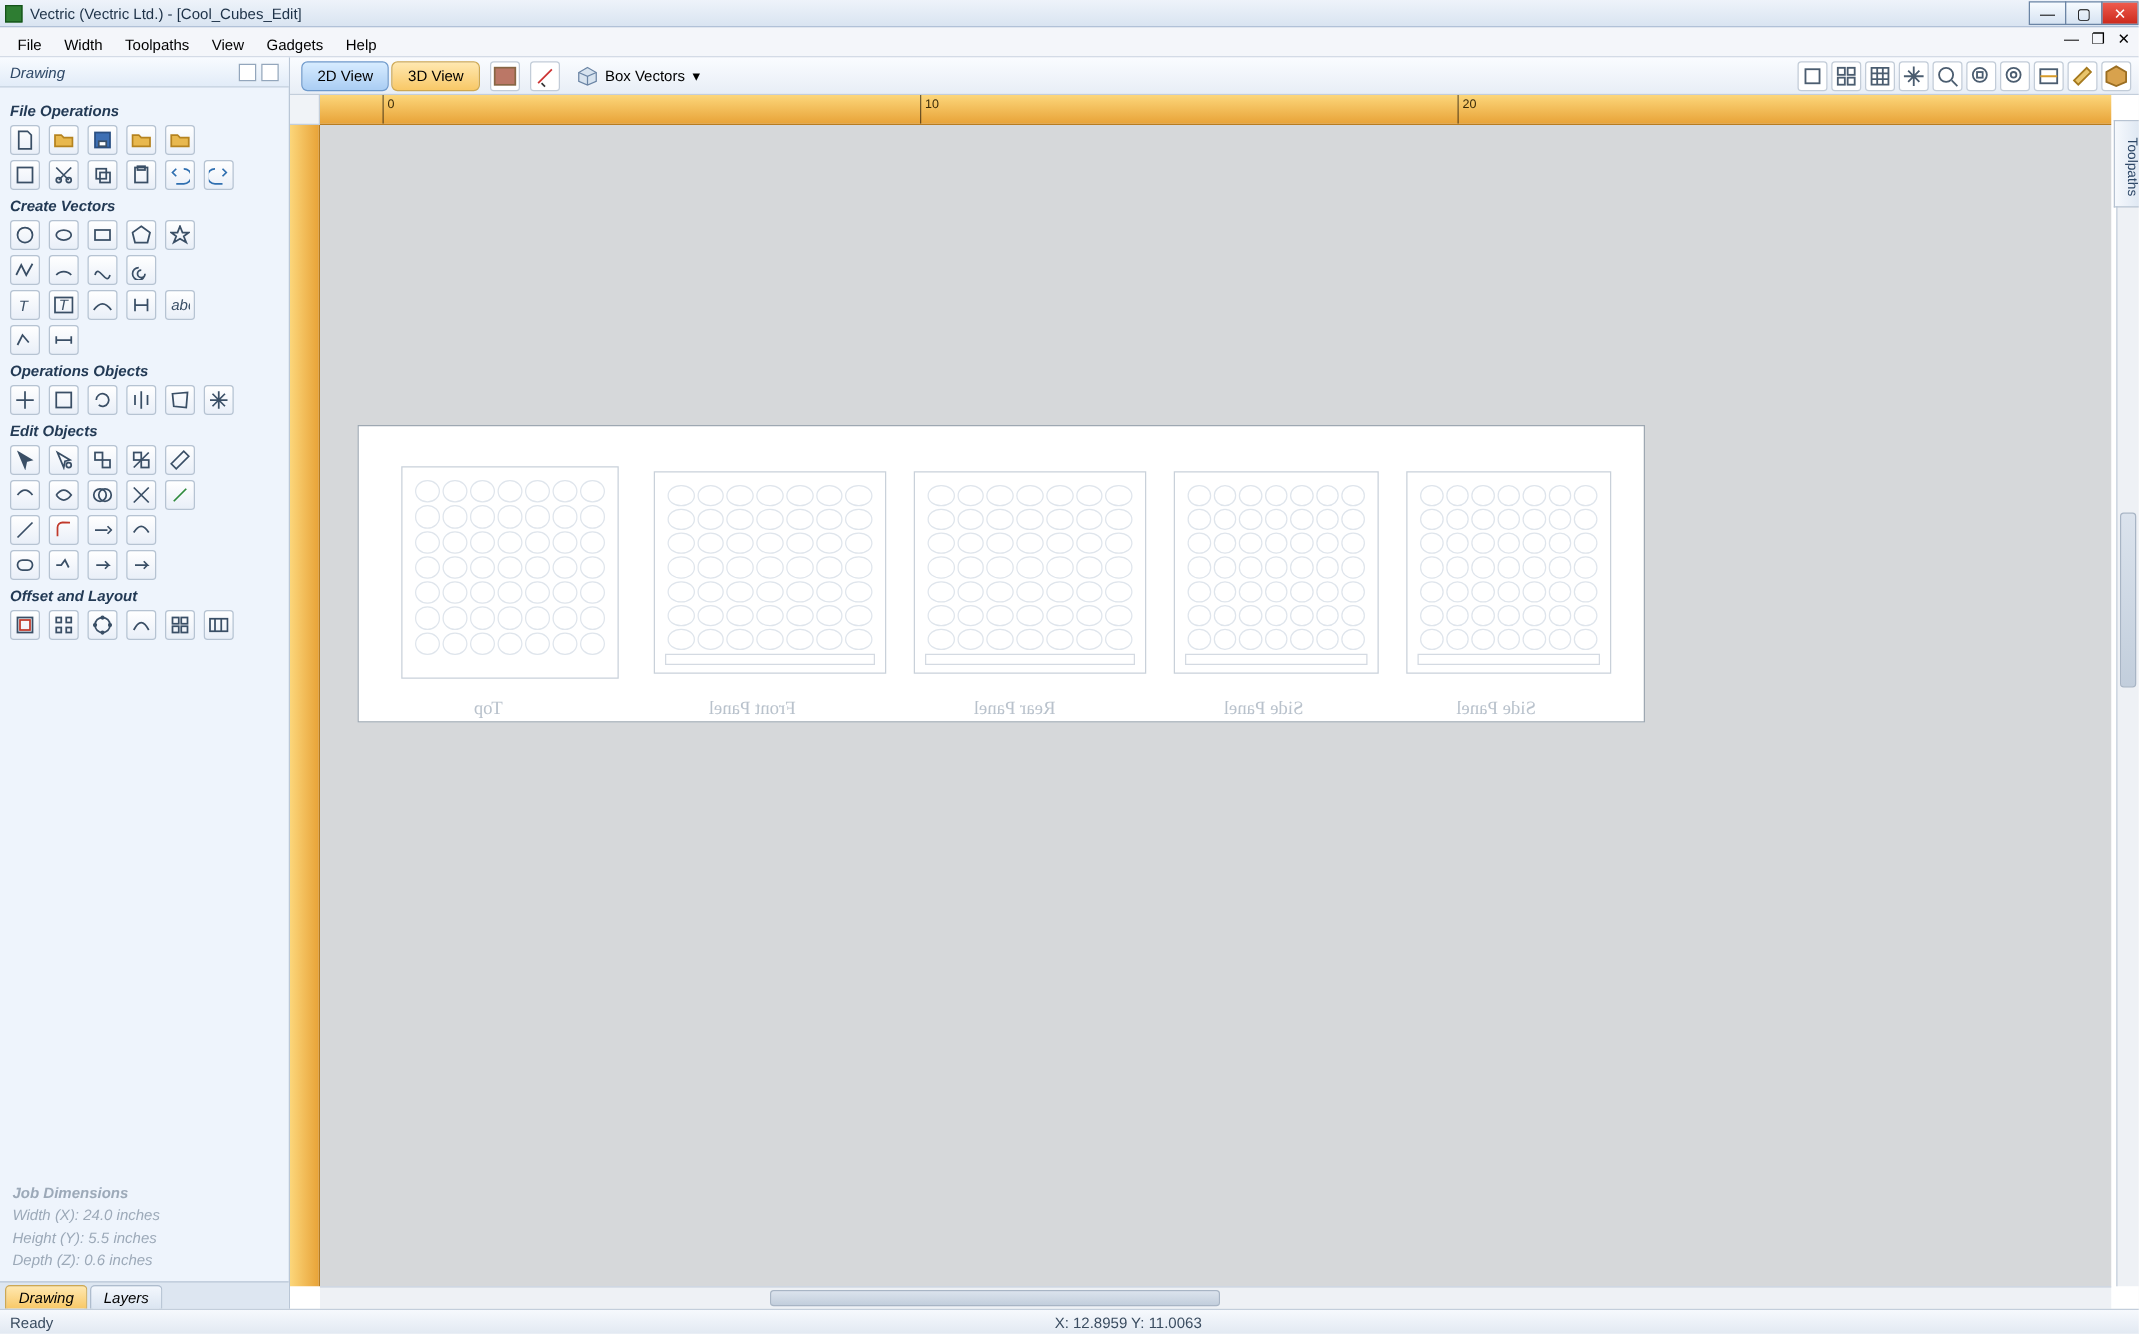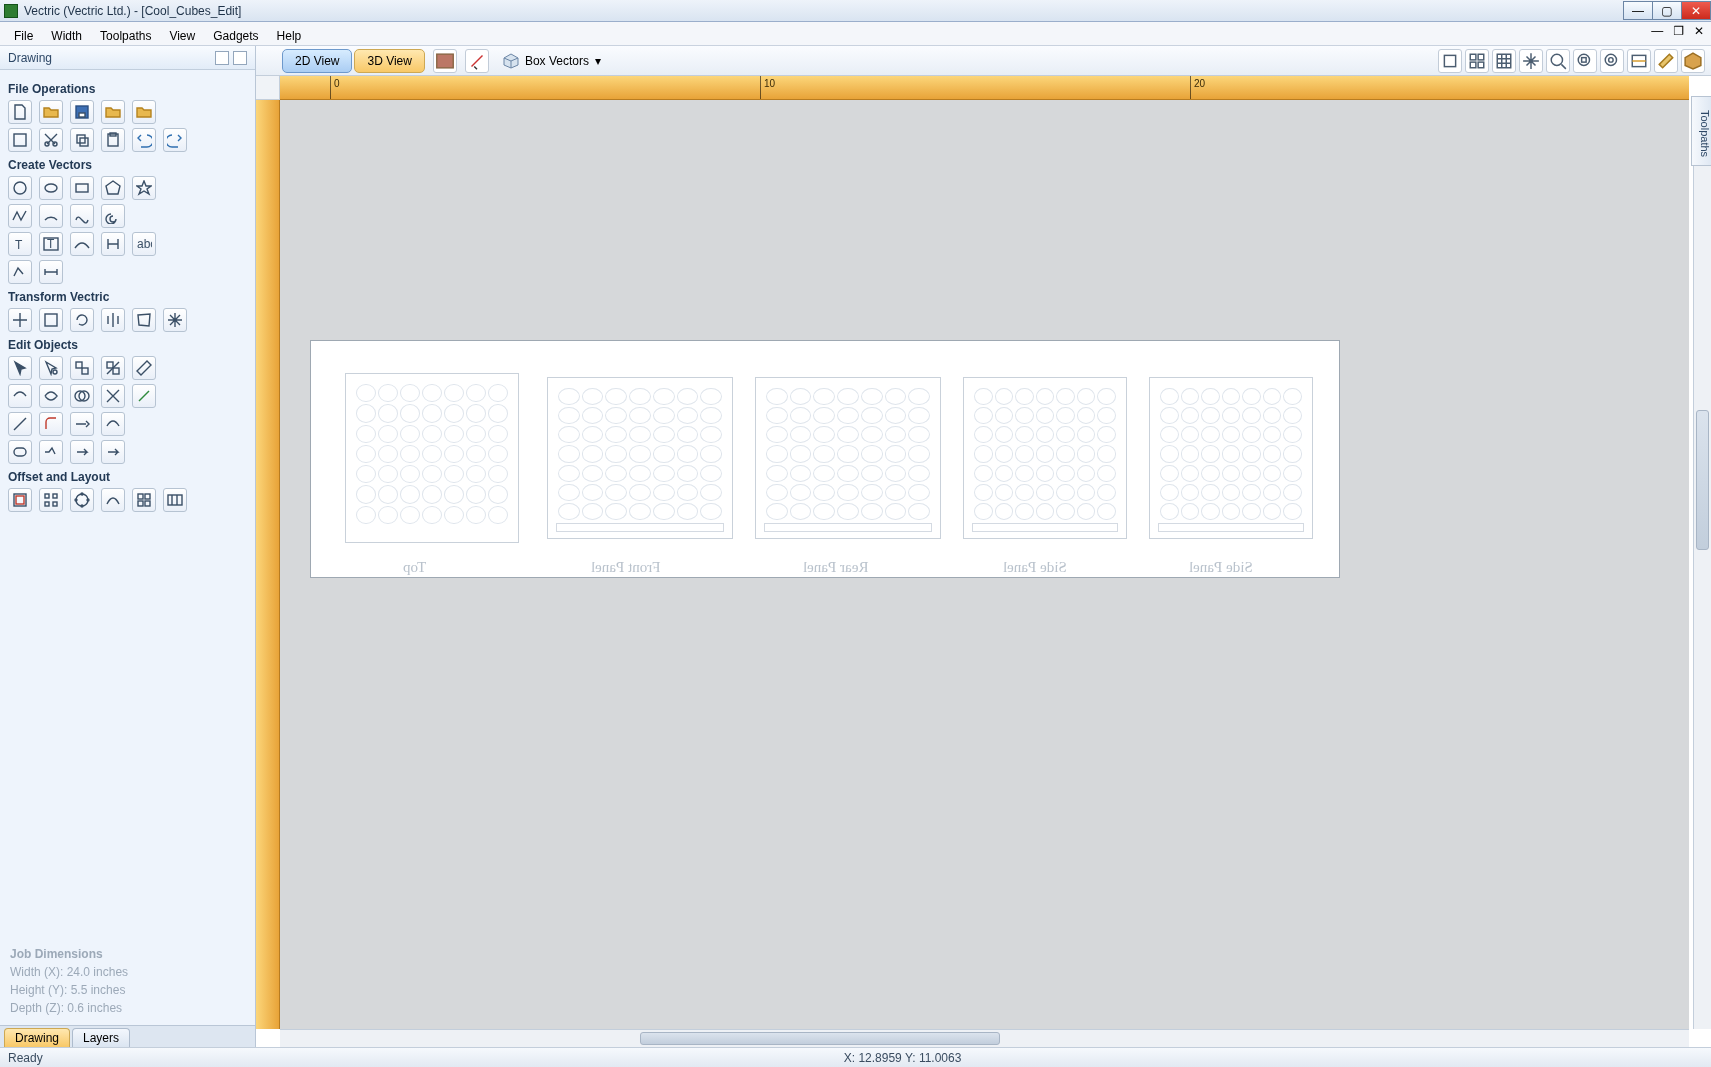--- a/index.html
+++ b/index.html
@@ -12,41 +12,41 @@
 .titlebar .win-ctrls div { width: 30px; height: 19px; border: 1px solid #6b85a5; margin-left: -1px; display: flex; align-items: center; justify-content: center; background: linear-gradient(#f7fbff,#d6e3f2); cursor: default; }
 .titlebar .win-ctrls .close { background: linear-gradient(#ef5b4e,#cc2a1d); color: #fff; }
 
 .menubar { height: 24px; background: #f4f6fa; border-bottom: 1px solid #c9d2df; display: flex; align-items: flex-end; padding: 0 6px; gap: 2px; position: relative; }
 .menubar .menu { padding: 2px 8px; cursor: default; }
 .menubar .doc-ctrls { position: absolute; right: 4px; top: 2px; display: flex; gap: 4px; }
 .menubar .doc-ctrls span { cursor: default; padding: 0 3px; }
 
 .workspace { position: absolute; top: 46px; bottom: 20px; left: 0; right: 0; display: flex; }
 
-.sidebar { width: 256px; background: #eef4fc; border-right: 1px solid #b9c6d6; display: flex; flex-direction: column; }
+.sidebar { width: 232px; background: #eef4fc; border-right: 1px solid #b9c6d6; display: flex; flex-direction: column; font-style: italic; }
 .sidebar .panel-header { height: 24px; background: linear-gradient(#f8fbff,#e2ecf8); border-bottom: 1px solid #c1cedd; display: flex; align-items: center; padding: 0 8px; color: #2d4766; }
 .sidebar .panel-header .pin { margin-left: auto; display: flex; gap: 4px; }
 .sidebar .panel-header .pin span { width: 14px; height: 14px; border: 1px solid #93a6bc; background: #fff; }
 .sidebar .scroll { flex: 1; overflow: auto; padding: 6px 8px 4px; }
 .section-title { font-weight: bold; color: #233a55; margin: 6px 0 4px; }
 .tool-row { display: flex; gap: 7px; margin: 4px 0; }
 .tool-btn { width: 24px; height: 24px; border: 1px solid #b6c3d2; background: linear-gradient(#fff,#e9eff8); border-radius: 3px; display: flex; align-items: center; justify-content: center; cursor: default; }
 .tool-btn svg { width: 16px; height: 16px; stroke: #3a4f66; fill: none; stroke-width: 1.4; }
 .tool-btn .filled { fill: #3a4f66; }
 
 .job-dims { padding: 6px 10px 8px; color: #9ca9b8; line-height: 1.5; }
 .job-dims .jd-title { font-weight: bold; }
 
 .sidebar-tabs { height: 22px; display: flex; align-items: flex-end; padding-left: 4px; background: #dde6f1; border-top: 1px solid #b9c6d6; }
 .sidebar-tabs .stab { padding: 2px 10px; border: 1px solid #cda853; background: linear-gradient(#ffe8b0,#f8c867); border-bottom: none; border-radius: 4px 4px 0 0; margin-right: 2px; cursor: default; }
 .sidebar-tabs .stab.inactive { background: linear-gradient(#f3f7fd,#dbe5f1); border-color: #aebccd; }
 
 .main { flex: 1; display: flex; flex-direction: column; position: relative; }
 .topbar { height: 30px; background: linear-gradient(#fafcff,#e8eef6); border-bottom: 1px solid #c3cedb; display: flex; align-items: center; padding: 0 6px; gap: 8px; }
-.view-tabs { display: flex; gap: 2px; margin-left: 20px; }
+.view-tabs { display: flex; gap: 2px; margin-left: 3px; }
 .view-tab { padding: 4px 12px; border: 1px solid #cda853; background: linear-gradient(#ffe8b0,#f8c867); border-radius: 5px; cursor: default; font-weight: 500; }
 .view-tab.active { background: linear-gradient(#d7ecff,#aacdf3); border-color: #6d99cc; }
 .mini-btn { width: 24px; height: 24px; border: 1px solid #c2ccd8; background: #fff; border-radius: 3px; display: flex; align-items: center; justify-content: center; cursor: default; }
 .box-vectors { display: flex; align-items: center; gap: 6px; padding: 2px 6px; cursor: default; }
 .box-vectors .cube-ic { width: 16px; height: 16px; }
 .right-tools { margin-left: auto; display: flex; gap: 3px; }
 .right-tools .mini-btn svg { width: 18px; height: 18px; stroke: #4b5d70; fill: none; stroke-width: 1.3; }
 
 .ruler-corner { position: absolute; left: 0; top: 30px; width: 24px; height: 24px; background: #f0f3f7; border-right: 1px solid #c3cedb; border-bottom: 1px solid #c3cedb; }
 .ruler-h { position: absolute; left: 24px; right: 22px; top: 30px; height: 24px; background: linear-gradient(#fcd67a,#e8a338); border-bottom: 1px solid #b87c20; overflow: hidden; }
@@ -262,21 +262,21 @@
               <path d="M2 12 6 4l5 6"></path>
             </svg>
           </div>
         <div class="tool-btn">
             <svg viewBox="0 0 16 16">
               <path d="M2 8h12M2 5v6M14 5v6"></path>
             </svg>
           </div>
       </div>
 
-      <div class="section-title">Transform Vectric</div>
+      <div class="section-title">Operations Objects</div>
       <div class="tool-row">
         <div class="tool-btn">
             <svg viewBox="0 0 16 16">
               <path d="M8 1v14M1 8h14"></path>
             </svg>
           </div>
         <div class="tool-btn">
             <svg viewBox="0 0 16 16">
               <rect x="2" y="2" width="12" height="12"></rect>
             </svg>

